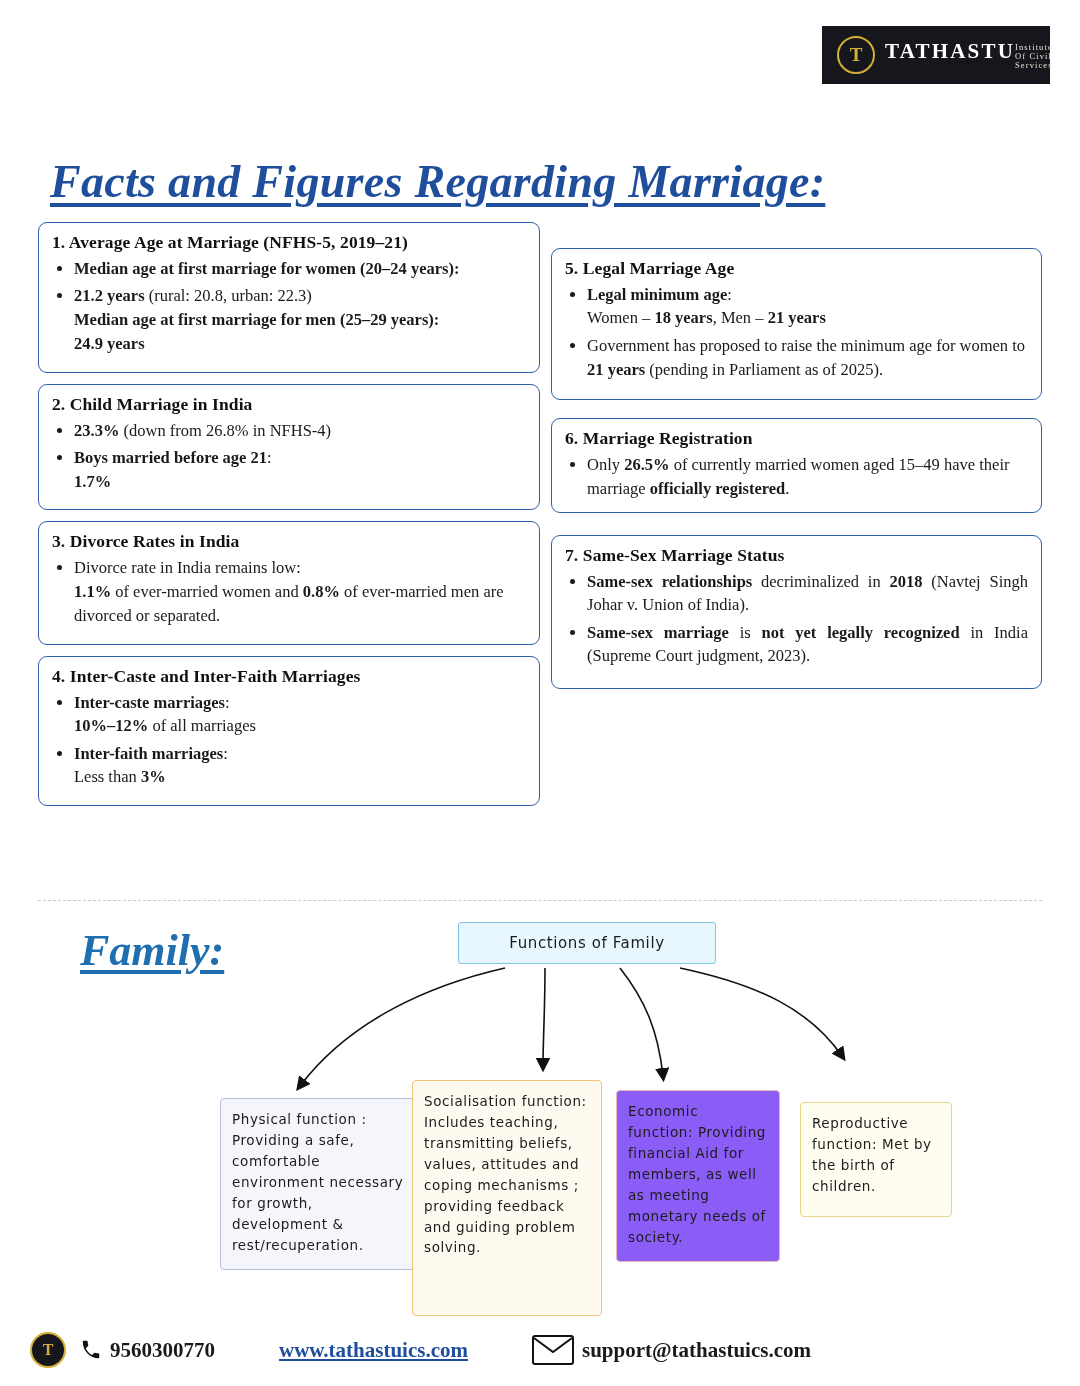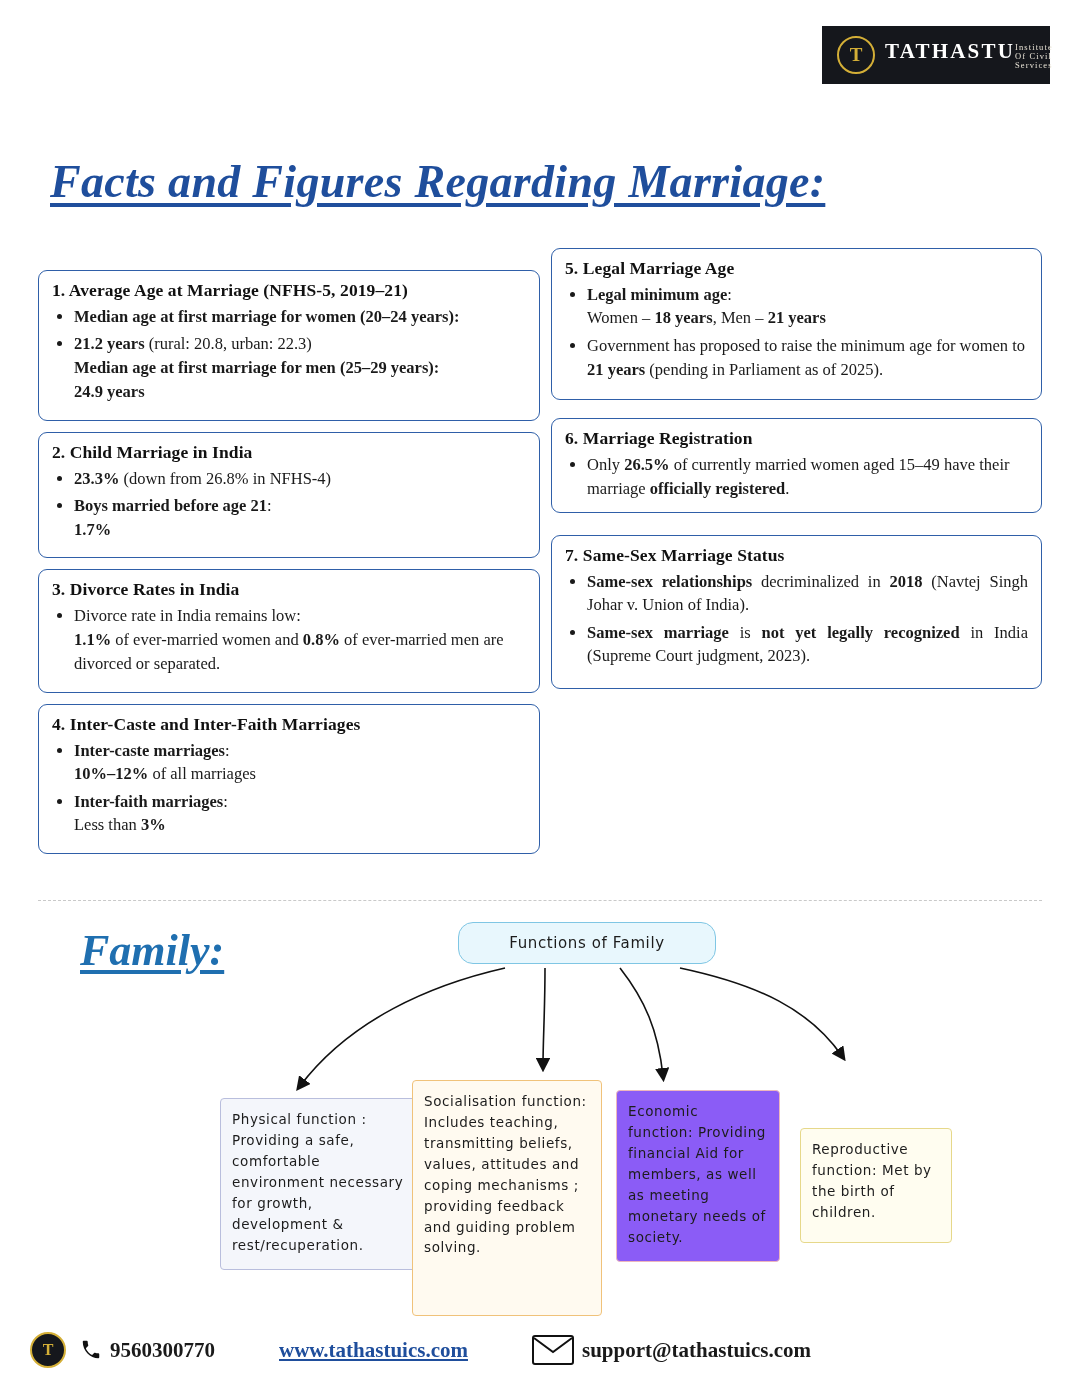--- a/index.html
+++ b/index.html
@@ -62,21 +62,21 @@
     font-weight: bold;
     font-size: 46px;
     color: #1f4e9c;
     text-decoration: underline;
     text-underline-offset: 6px;
     letter-spacing: 0.3px;
   }
 
   
   .cards { position: absolute; top: 222px; left: 38px; width: 1004px; }
-  .col-left { position: absolute; left: 0; top: 0; width: 502px; margin-top: 48px; }
+  .col-left { position: absolute; left: 0; top: 0; width: 502px; }
   .col-right { position: absolute; left: 513px; top: 26px; width: 491px; }
 
   .card {
     border: 1.6px solid #2f5fa8;
     border-radius: 9px;
     padding: 9px 13px 12px 13px;
     margin-bottom: 11px;
     background: #fff;
   }
   .card-title {
@@ -113,21 +113,21 @@
     text-decoration: underline;
     text-underline-offset: 5px;
   }
 
   .fn-root {
     position: absolute;
     left: 458px; top: 922px;
     width: 258px; height: 42px;
     background: #e8f7fd;
     border: 1.4px solid #7fc6e4;
-    border-radius: 15px;
+    border-radius: 3px;
     display: flex; align-items: center; justify-content: center;
   }
   .hand {
     font-family: "DejaVu Sans", sans-serif;
     font-size: 15px;
     color: #1c1c1c;
     letter-spacing: 0.6px;
     line-height: 1.5;
   }
 
@@ -136,21 +136,21 @@
     border-radius: 4px;
     padding: 10px 11px;
   }
   .fn-box .hand { font-size: 13.5px; line-height: 1.55; }
   #fn-physical { left: 220px; top: 1098px; width: 196px; height: 172px;
     background: #f4f6fb; border: 1.3px solid #b9bedd; }
   #fn-social   { left: 412px; top: 1080px; width: 190px; height: 236px;
     background: #fffaf0; border: 1.3px solid #f0c27a; }
   #fn-economic { left: 616px; top: 1090px; width: 164px; height: 172px;
     background: #8b5cf6; border: 1.3px solid #edb7bd; }
-  #fn-reproductive { left: 800px; top: 1128px; width: 152px; height: 115px;
+  #fn-reproductive { left: 800px; top: 1102px; width: 152px; height: 115px;
     background: #fffdf0; border: 1.3px solid #e6d88a; }
 
   .arrows { position: absolute; left: 0; top: 0; width: 1080px; height: 1386px; pointer-events: none; }
 
   
   .footer {
     position: absolute;
     left: 0; bottom: 0;
     width: 1080px; height: 72px;
     display: flex; align-items: center;

